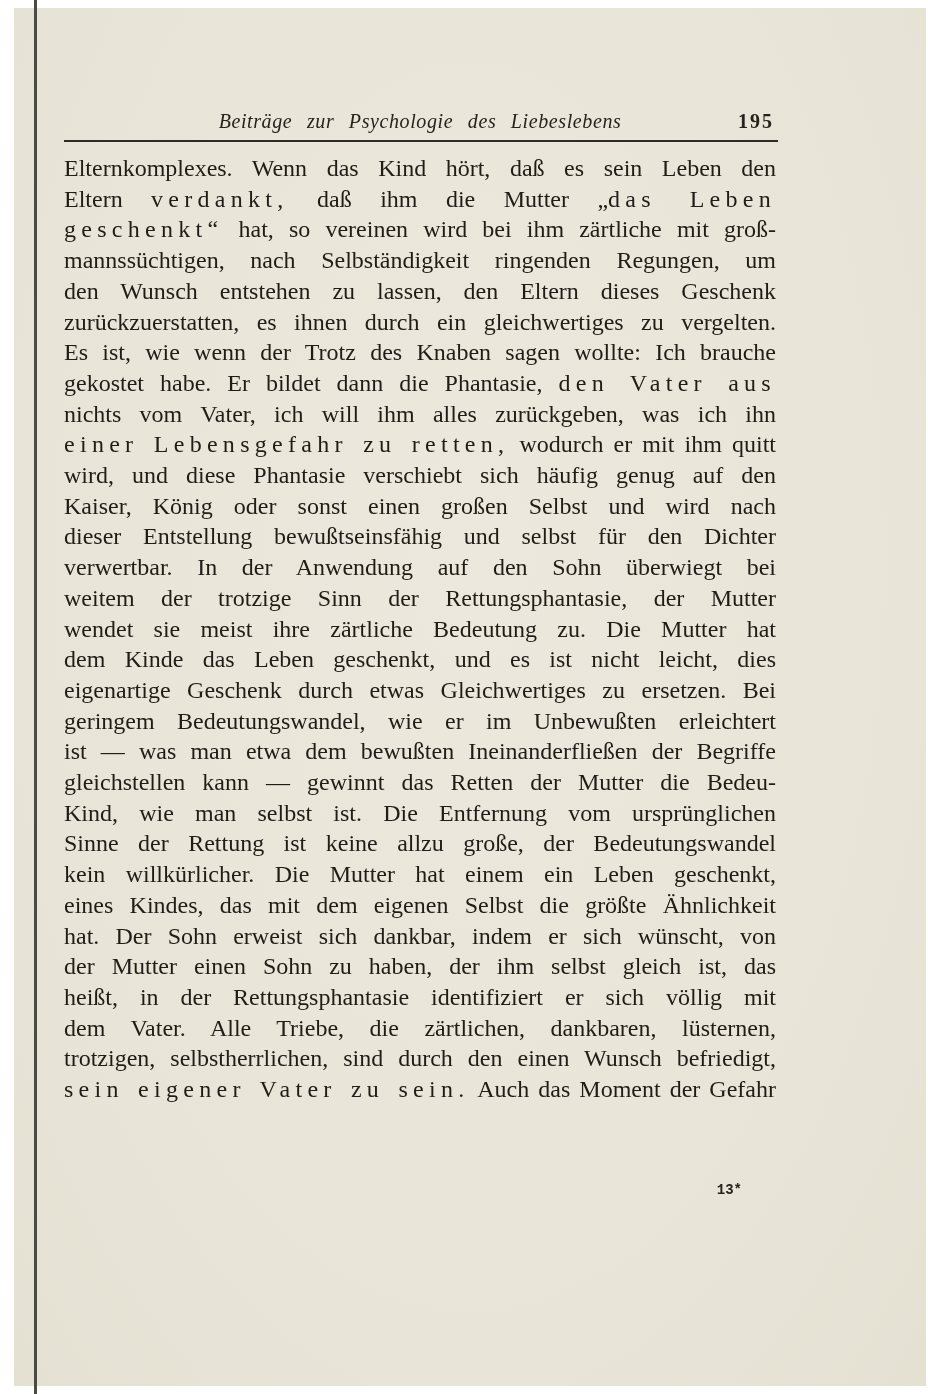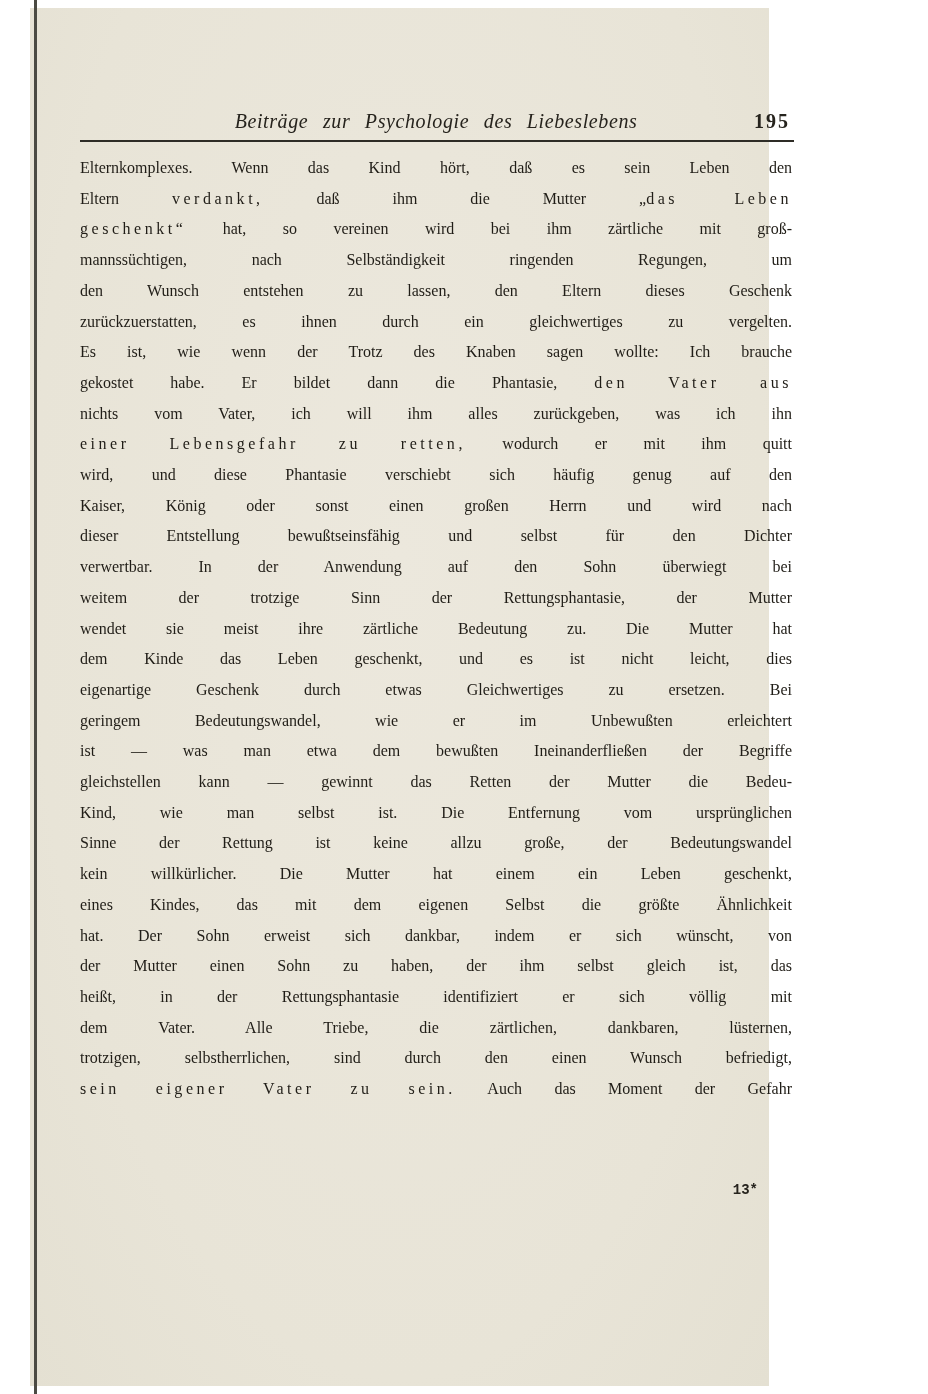--- a/index.html
+++ b/index.html
@@ -12,23 +12,23 @@
     overflow: hidden;
   }
   .scan {
     position: relative;
     width: 928px;
     height: 1394px;
     background: #ffffff;
   }
   .page {
     position: absolute;
-    left: 30px;
+    left: 14px;
     top: 8px;
-    width: 739px;
+    width: 912px;
     height: 1378px;
     background: #eae6da;
     background-image: radial-gradient(ellipse at 50% 40%, #ece8dd 0%, #e8e4d7 70%, #e4e0d2 100%);
   }
   .edge-line {
     position: absolute;
     left: 34px;
     top: 0;
     width: 3px;
     height: 1394px;
@@ -64,21 +64,21 @@
     top: 132px;
     width: 714px;
     height: 2px;
     background: #2e2c26;
   }
   .body-text {
     position: absolute;
     left: 50px;
     top: 145px;
     width: 712px;
-    font-size: 16px;
+    font-size: 24px;
     line-height: 30.7px;
     color: #201d17;
   }
   .line {
     text-align: justify;
     text-align-last: justify;
     -moz-text-align-last: justify;
     word-spacing: 0.08em;
   }
   .sperr {
@@ -114,21 +114,21 @@
         <div class="line"><span>Eltern </span><span class="sperr">verdankt,</span><span> daß ihm die Mutter „</span><span class="sperr">das Leben</span></div>
         <div class="line"><span class="sperr">geschenkt“</span><span> hat, so vereinen wird bei ihm zärtliche mit groß-</span></div>
         <div class="line"><span>mannssüchtigen, nach Selbständigkeit ringenden Regungen, um</span></div>
         <div class="line"><span>den Wunsch entstehen zu lassen, den Eltern dieses Geschenk</span></div>
         <div class="line"><span>zurückzuerstatten, es ihnen durch ein gleichwertiges zu vergelten.</span></div>
         <div class="line"><span>Es ist, wie wenn der Trotz des Knaben sagen wollte: Ich brauche</span></div>
         <div class="line"><span>gekostet habe. Er bildet dann die Phantasie, </span><span class="sperr">den Vater aus</span></div>
         <div class="line"><span>nichts vom Vater, ich will ihm alles zurückgeben, was ich ihn</span></div>
         <div class="line"><span class="sperr">einer Lebensgefahr zu retten,</span><span> wodurch er mit ihm quitt</span></div>
         <div class="line"><span>wird, und diese Phantasie verschiebt sich häufig genug auf den</span></div>
-        <div class="line"><span>Kaiser, König oder sonst einen großen Herrn und wird nach</span></div>
+        <div class="line"><span>Kaiser, König oder sonst einen großen Selbst und wird nach</span></div>
         <div class="line"><span>dieser Entstellung bewußtseinsfähig und selbst für den Dichter</span></div>
         <div class="line"><span>verwertbar.  In der Anwendung auf den Sohn überwiegt bei</span></div>
         <div class="line"><span>weitem der trotzige Sinn der Rettungsphantasie, der Mutter</span></div>
         <div class="line"><span>wendet sie meist ihre zärtliche Bedeutung zu.  Die Mutter hat</span></div>
         <div class="line"><span>dem Kinde das Leben geschenkt, und es ist nicht leicht, dies</span></div>
         <div class="line"><span>eigenartige Geschenk durch etwas Gleichwertiges zu ersetzen. Bei</span></div>
         <div class="line"><span>geringem Bedeutungswandel, wie er im Unbewußten erleichtert</span></div>
         <div class="line"><span>ist — was man etwa dem bewußten Ineinanderfließen der Begriffe</span></div>
         <div class="line"><span>gleichstellen kann — gewinnt das Retten der Mutter die Bedeu-</span></div>
         <div class="line"><span>Kind, wie man selbst ist.  Die Entfernung vom ursprünglichen</span></div>

